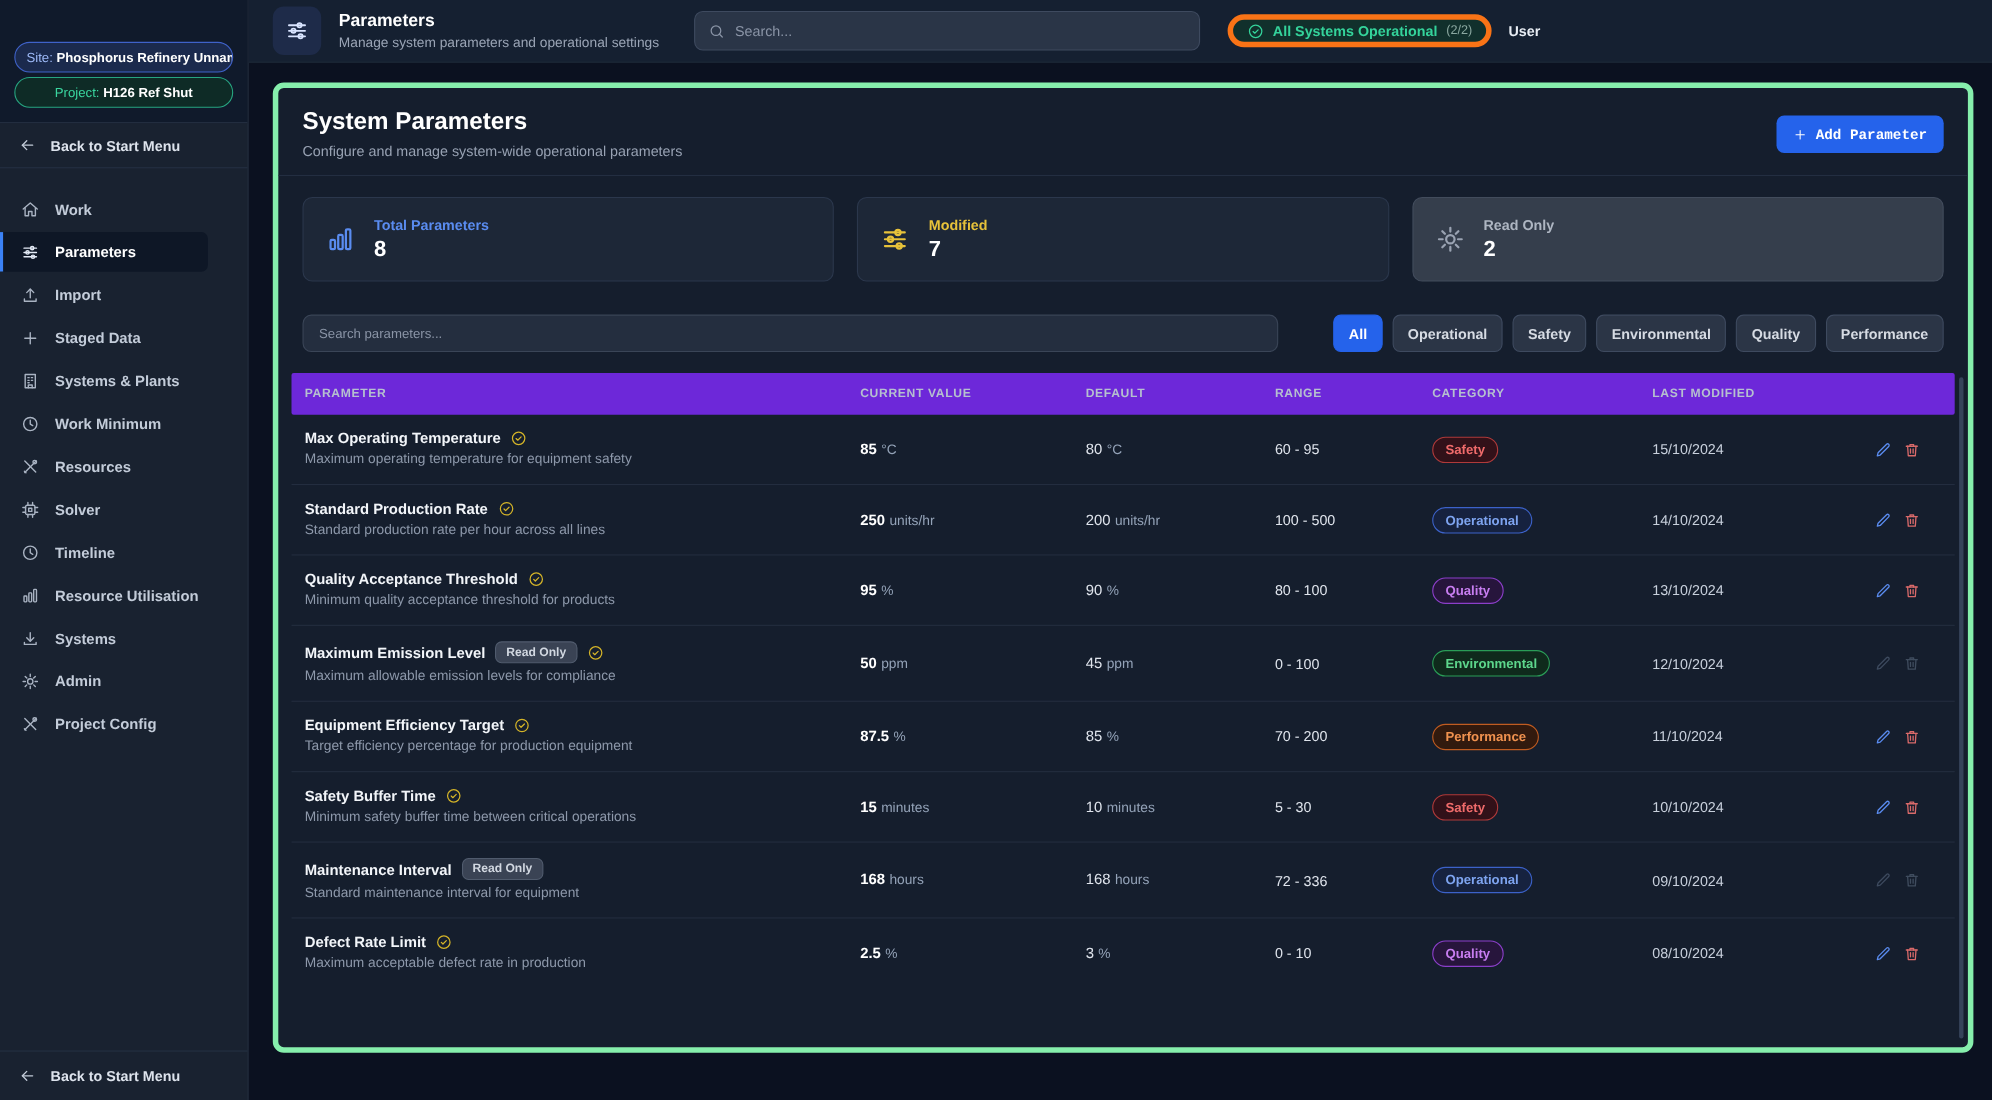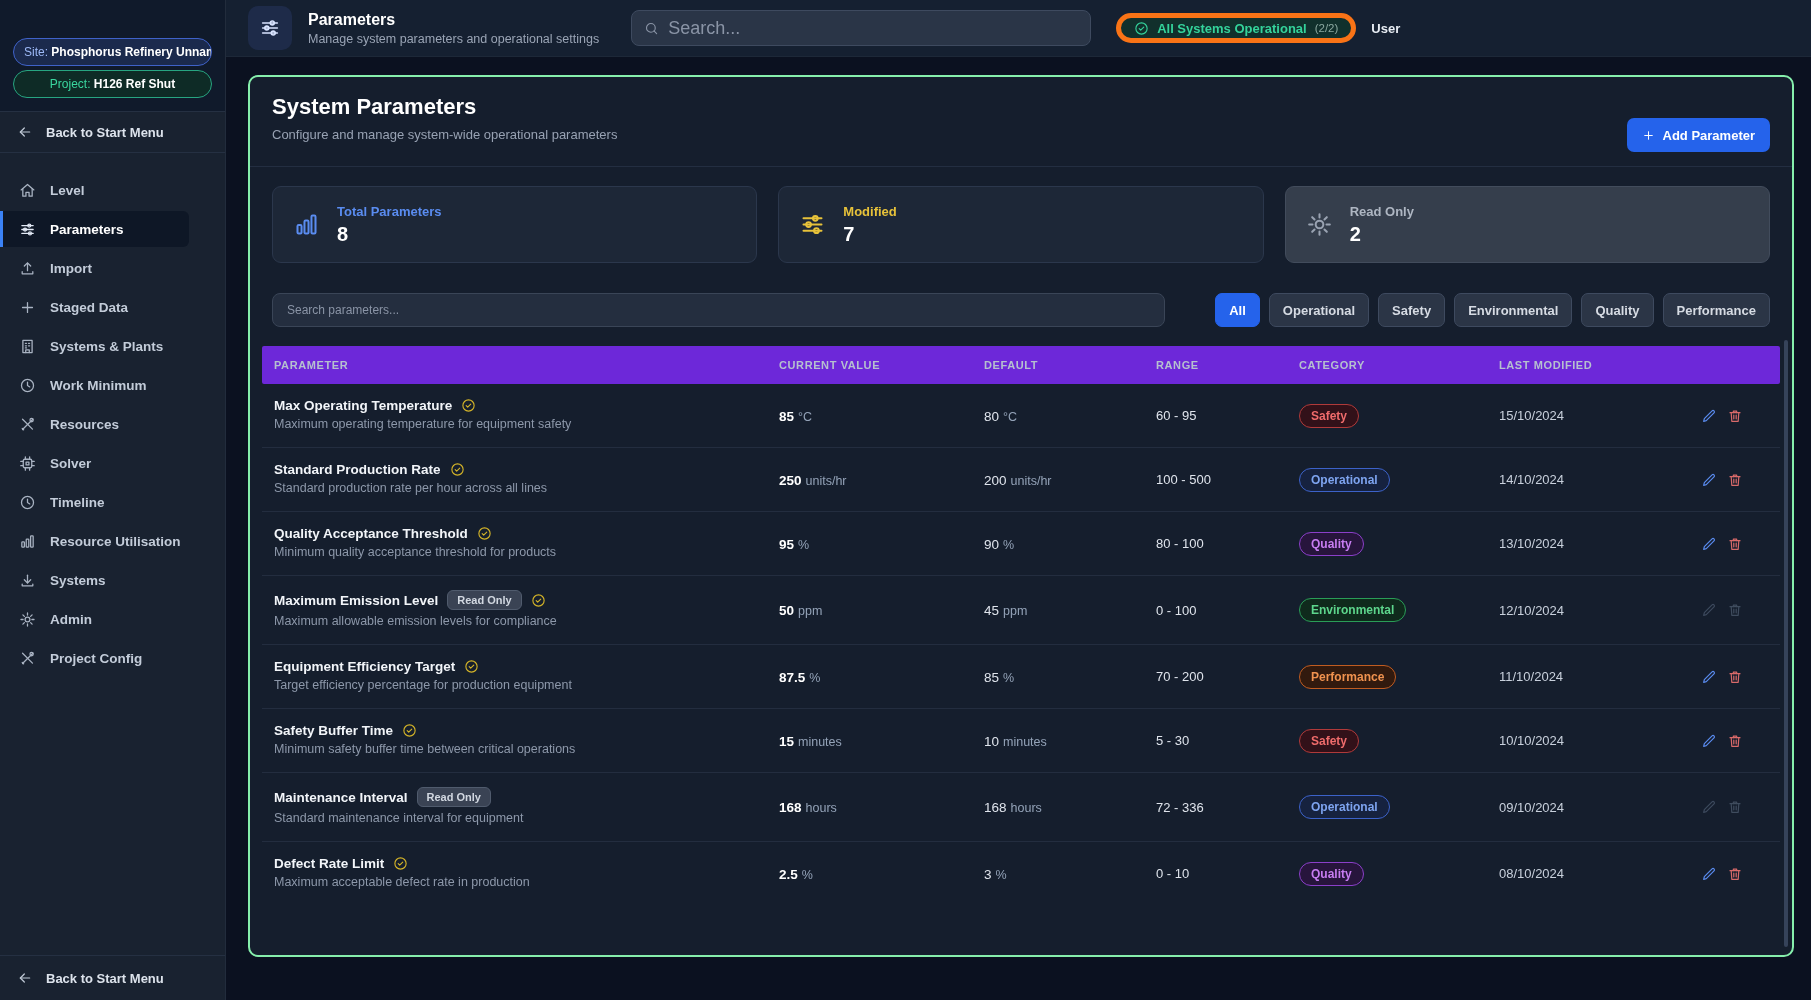--- a/index.html
+++ b/index.html
@@ -41,41 +41,41 @@
             padding:0 22px; border-bottom:1px solid #1d2838; }
   .tile { width:44px; height:44px; border-radius:10px; background:#1e2b49; color:#d9e4ff;
           display:flex; align-items:center; justify-content:center; flex:0 0 44px; }
   .tile svg { width:22px; height:22px; }
   .topbar-titles { margin-left:16px; }
   .topbar-title { font-size:16px; font-weight:bold; color:#ffffff; }
   .topbar-sub { font-size:12.5px; color:#9aa4b5; margin-top:3px; }
   .search-box { margin-left:32px; width:460px; height:36px; background:#2a3547; border:1px solid #3e4a5f;
                 border-radius:8px; display:flex; align-items:center; padding:0 12px; gap:9px; }
   .search-box svg { width:15px; height:15px; color:#8a94a6; flex:0 0 15px; }
-  .search-box input { background:transparent; border:none; outline:none; color:#cdd5e1; font-size:18px;
+  .search-box input { background:transparent; border:none; outline:none; color:#cdd5e1; font-size:13px;
                       width:100%; font-family:inherit; }
   .search-box input::placeholder { color:#8a94a6; }
   .status-pill { margin-left:25px; height:30px; border-radius:15px; background:#11302c;
                  border:5px solid #f97316; display:flex; align-items:center; gap:8px; padding:0 13px;
                  color:#34d39b; font-weight:bold; font-size:13px; white-space:nowrap; }
   .status-pill svg { width:15px; height:15px; }
   .status-count { color:#8ba8a0; font-weight:normal; font-size:11.5px; }
   .user-label { margin-left:15px; font-size:13px; font-weight:600; color:#e8edf4; }
 
   
   .content { flex:1 1 auto; padding:18px 17px 0 22px; }
-  .panel { background:#151e2d; border:2px solid #86efac; border-radius:10px; height:882px;
+  .panel { background:#151e2d; border:5px solid #86efac; border-radius:10px; height:882px;
            position:relative; overflow:hidden; }
   .panel-head { display:flex; justify-content:space-between; padding:17px 22px 14px;
                 border-bottom:1px solid #232e41; }
   .panel-title { font-size:22px; font-weight:bold; color:#ffffff; }
   .panel-sub { font-size:13px; color:#98a2b3; margin-top:7px; }
   .add-btn { background:#2563eb; color:#ffffff; border:none; border-radius:7px; height:34px;
              padding:0 15px; font-size:13px; font-weight:600; display:flex; align-items:center; gap:8px;
-             margin-top:24px; cursor:pointer; font-family:Liberation Sans, sans-serif; }
+             margin-top:8px; cursor:pointer; font-family:Liberation Mono, monospace; }
   .add-btn svg { width:13px; height:13px; }
   .panel-body { padding:19px 22px 0; }
 
   .stats-row { display:flex; gap:21px; }
   .stat-card { flex:1 1 0; height:77px; background:#1d2737; border:1px solid #2b374c; border-radius:9px;
                display:flex; align-items:center; padding:0 20px; gap:17px; }
   .stat-card.muted { background:#353e4c; border-color:#424c5c; }
   .stat-icon { display:flex; }
   .stat-icon svg { width:27px; height:27px; }
   .stat-label { font-size:13px; font-weight:600; margin-bottom:4px; }
@@ -144,21 +144,21 @@
       <span>Back to Start Menu</span>
     </div>
     <nav class="nav" id="sidebar-nav">
         <div class="nav-item">
           <span class="nav-icon">
             <svg viewBox="0 0 24 24" fill="none" stroke="currentColor" stroke-width="1.8" stroke-linecap="round" stroke-linejoin="round">
               <path d="M3 11.2 12 3.5l9 7.7"></path>
               <path d="M5.4 9.8V20h4.4v-5.4h4.4V20h4.4V9.8"></path>
             </svg>
           </span>
-          <span>Level</span>
+          <span>Work</span>
         </div>
         <div class="nav-item active">
           <span class="nav-icon">
             <svg viewBox="0 0 24 24" fill="none" stroke="currentColor" stroke-width="1.8" stroke-linecap="round" stroke-linejoin="round">
               <path d="M4 6.5h16M4 12h16M4 17.5h16"></path>
               <circle cx="14.5" cy="6.5" r="2.1"></circle>
               <circle cx="8.5" cy="12" r="2.1"></circle>
               <circle cx="15.5" cy="17.5" r="2.1"></circle>
             </svg>
           </span>

